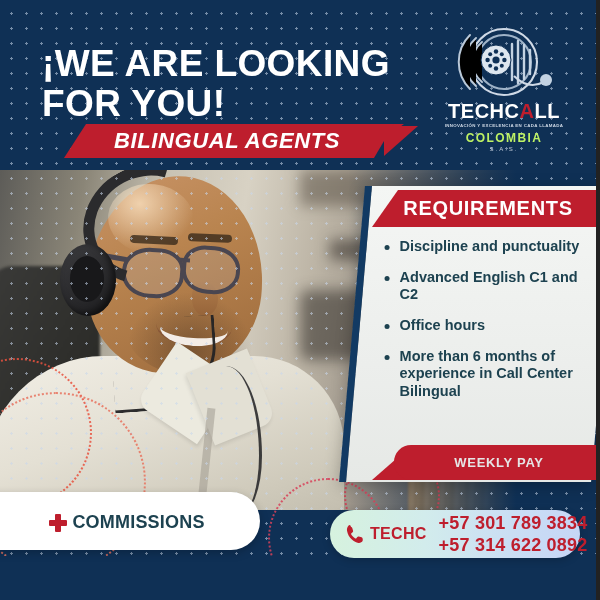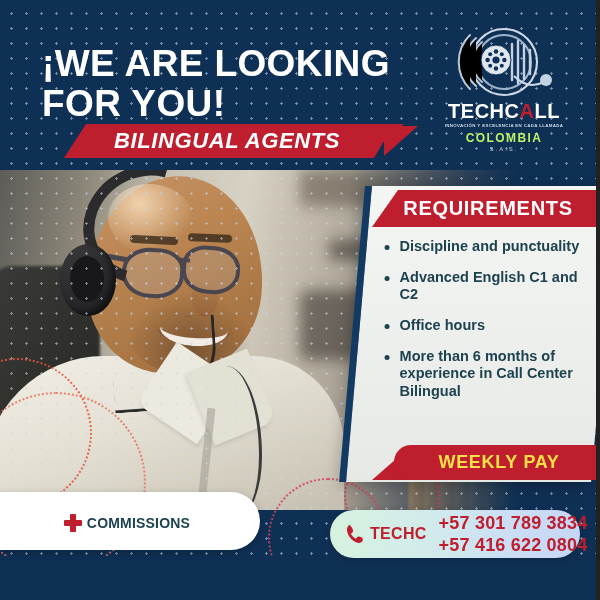--- a/index.html
+++ b/index.html
@@ -209,41 +209,41 @@
     display:flex;align-items:center;justify-content:center;
   }
   .req-header span{color:#fff;font-weight:800;font-size:20px;letter-spacing:.7px;}
 
   
   .weekly{
     position:absolute;left:394px;top:445px;width:210px;height:35px;
     background:#be1e2d;border-radius:17px 0 0 17px;
     display:flex;align-items:center;justify-content:center;
   }
-  .weekly span{color:#fde047;font-weight:800;font-size:18px;letter-spacing:.7px;}
+  .weekly span{color:#e5e5e5;font-weight:800;font-size:13px;letter-spacing:.7px;}
   .weekly-wedge{
     position:absolute;left:372px;top:445px;width:40px;height:35px;
     background:#be1e2d;clip-path:polygon(100% 0, 100% 100%, 0 100%);
   }
 
   
   .pay-pill{
     position:absolute;left:-22px;top:492px;width:282px;height:58px;
     background:#ffffff;border-radius:0 29px 29px 0;
     display:flex;flex-direction:column;align-items:center;justify-content:center;
     box-shadow:0 3px 10px rgba(0,0,0,.22);padding-left:16px;
   }
   .pay-row1{font-weight:800;font-size:19px;color:#14171c;letter-spacing:.2px;white-space:nowrap;}
   .pay-row1 .amount{color:#be1e2d;}
   .pay-row2{display:flex;align-items:center;gap:5px;margin-top:3px;}
   .plus-ico{position:relative;width:18px;height:18px;}
   .plus-ico::before,.plus-ico::after{content:"";position:absolute;background:#be1e2d;border-radius:1px;}
   .plus-ico::before{left:6px;top:0;width:6px;height:18px;}
   .plus-ico::after{left:0;top:6px;width:18px;height:6px;}
-  .pay-row2 .txt{font-weight:800;font-size:14px;color:#1d4250;letter-spacing:.2px;}
+  .pay-row2 .txt{font-weight:800;font-size:18px;color:#1d4250;letter-spacing:.2px;}
 
   
   .info-pill{
     position:absolute;left:330px;top:510px;width:250px;height:48px;
     background:linear-gradient(90deg,#d6f2de 0%,#d2ecec 38%,#cadef4 72%,#c6d6f6 100%);
     border-radius:24px;display:flex;align-items:center;padding:0 14px;
     box-shadow:0 2px 8px rgba(0,0,0,.2);
   }
   .phone-ico{width:22px;height:22px;flex:0 0 22px;margin-right:4px;}
   .info-label{color:#be1e2d;font-weight:800;font-size:16px;letter-spacing:.3px;margin-right:12px;}
@@ -392,17 +392,17 @@
 
   <div class="info-pill">
     <span class="phone-ico">
       <svg width="22" height="22" viewBox="0 0 24 24" fill="#be1e2d">
         <path d="M6.6 2.2c-.9 0-1.7.5-2.2 1.3C3.5 4.9 3 6.6 3.3 8.4c.6 3.8 2.6 7.2 5.3 9.6 2.1 1.9 4.7 3.3 7.2 3.7 1.5.2 2.9-.2 3.9-1.2.6-.6.9-1.4.8-2.2l-.2-1.5c-.1-.6-.5-1-1.1-1.2l-3.1-.9c-.6-.2-1.2 0-1.6.5l-1 1.3c-.3.4-.8.5-1.2.3-1.9-1-3.5-2.6-4.5-4.5-.2-.4-.1-.9.3-1.2l1.3-1c.5-.4.7-1 .5-1.6l-.9-3.1C8.8 4.8 8.4 4.4 7.8 4.3L6.6 2.2z"></path>
       </svg>
     </span>
     <span class="info-label">TECHC</span>
     <span class="numbers">
       <span>+57 301 789 3834</span>
-      <span>+57 416 622 0804</span>
+      <span>+57 314 622 0892</span>
     </span>
   </div>
 
 </div>
 
 </body></html>

